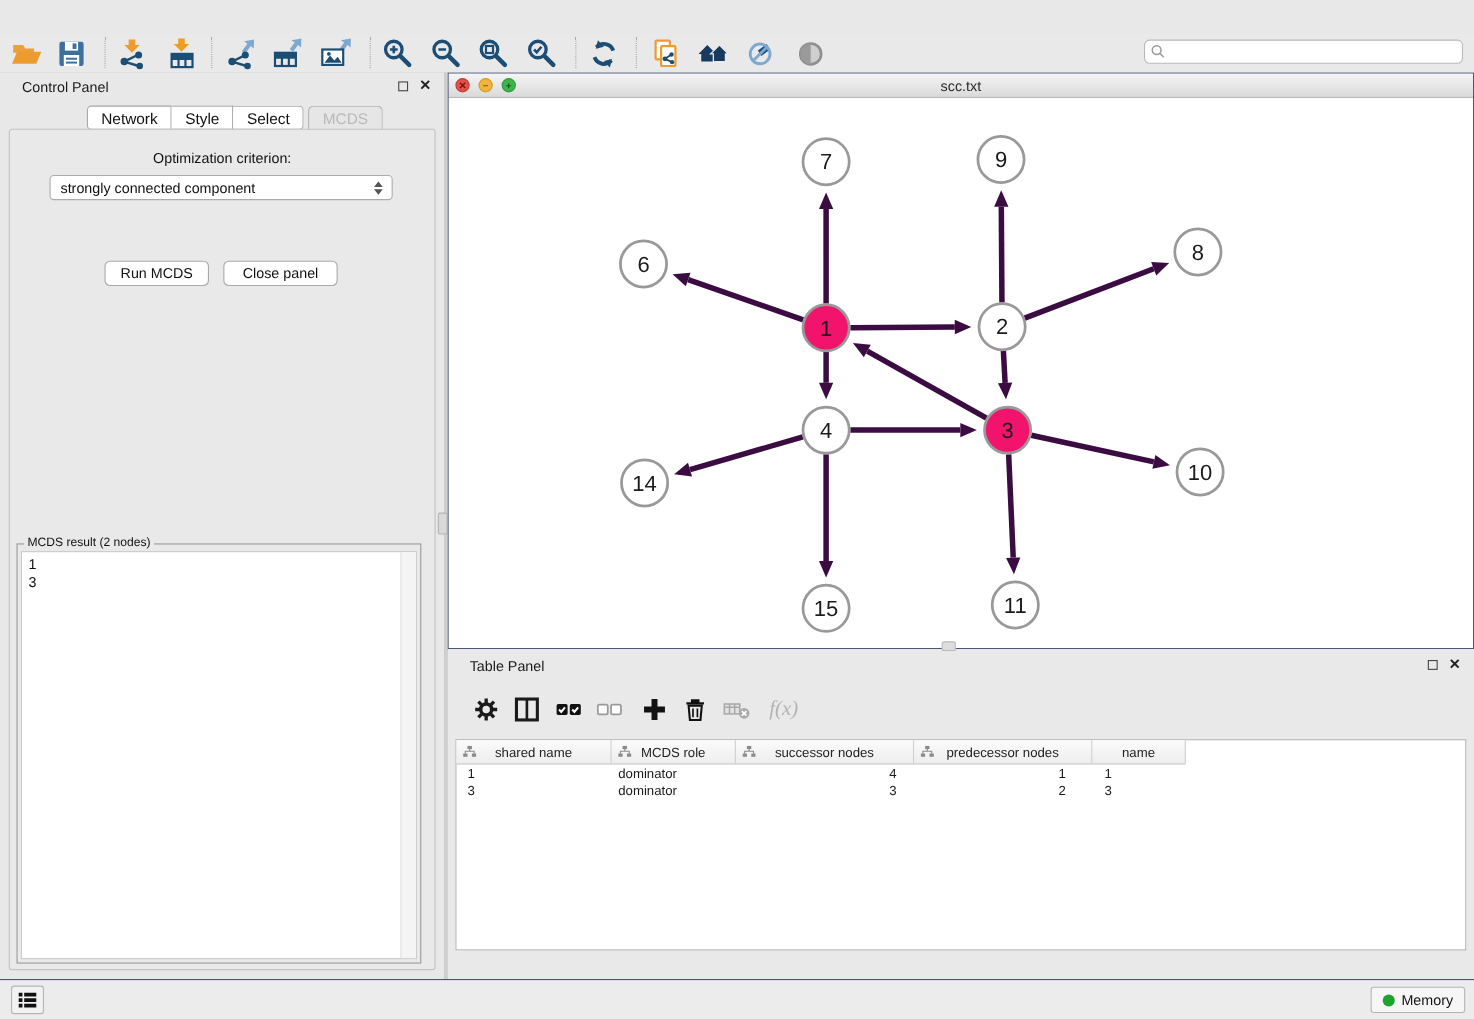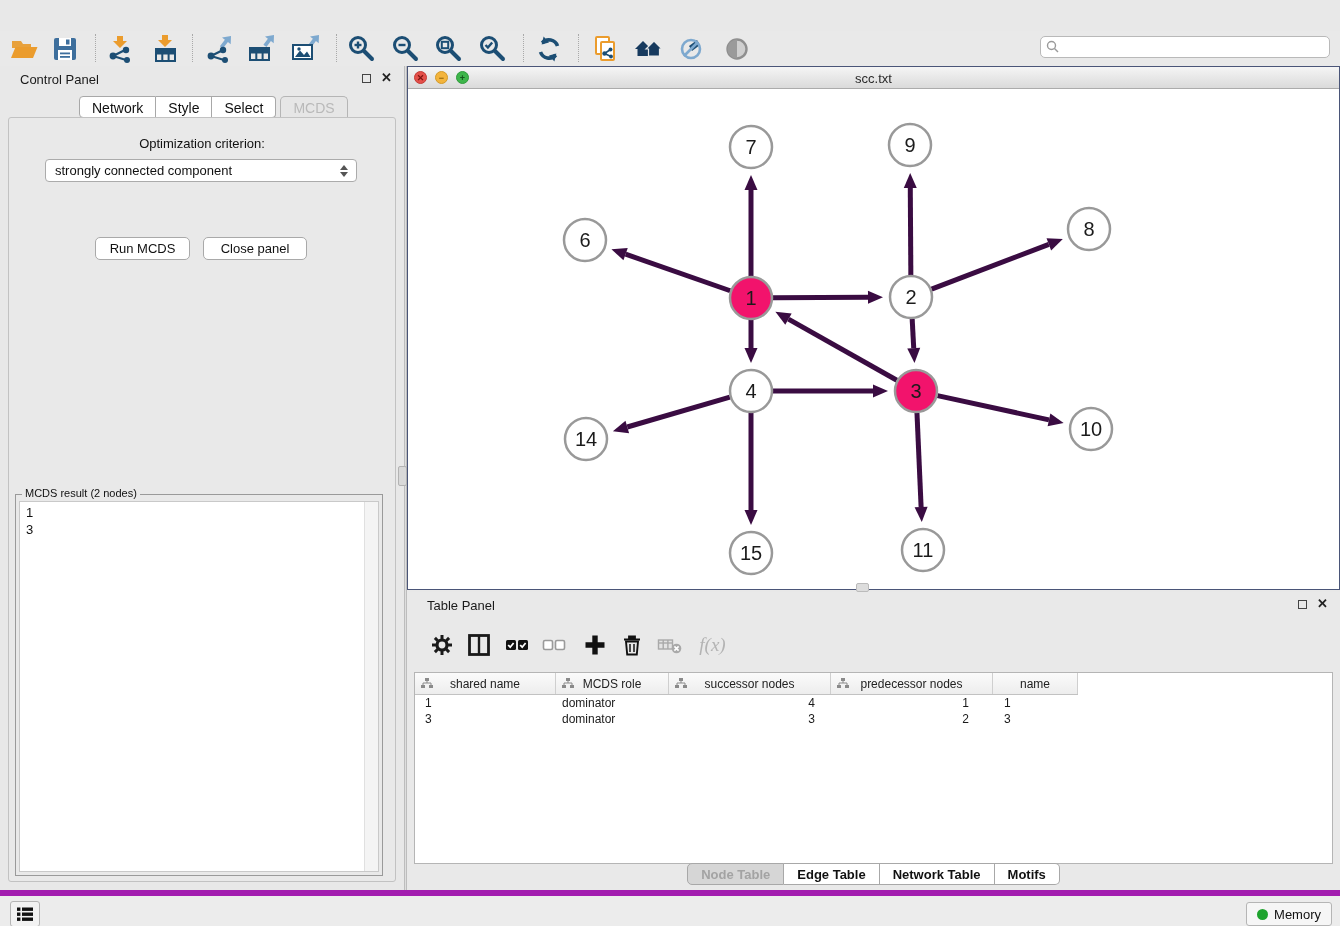--- a/index.html
+++ b/index.html
@@ -73,21 +73,21 @@
   .tbody{position:absolute;left:0;top:22px;right:0;}
   .tr{display:flex;height:16px;align-items:center;}
   .td{font-size:12px;color:#1a1a1a;box-sizing:border-box;overflow:hidden;white-space:nowrap;}
   .tp-tabs{position:absolute;left:0;top:271px;width:100%;display:flex;justify-content:center;}
   .tp-tab{height:22px;line-height:22px;padding:0 13px;font-size:13px;font-weight:bold;color:#111;background:#fff;border:1px solid #a8a8a8;border-left:none;box-sizing:border-box;}
   .tp-tab:first-child{border-left:1px solid #a8a8a8;border-radius:5px 0 0 5px;}
   .tp-tab:last-child{border-radius:0 5px 5px 0;}
   .tp-tab.active{background:#d6d6d6;color:#a3a3a3;}
 
   
-  .statusbar{left:0;top:890px;width:1340px;height:36px;background:#ececec;border-top:6px solid #a21caf;box-sizing:border-box;}
+  .statusbar{left:0;top:890px;width:1340px;height:36px;background:#ececec;border-top:1px solid #a21caf;box-sizing:border-box;}
   .list-btn{position:absolute;left:10px;top:5px;width:30px;height:26px;background:#f2f2f2;border:1px solid #b5b5b5;border-radius:3px;display:flex;align-items:center;justify-content:center;box-sizing:border-box;}
   .mem-btn{position:absolute;right:8px;top:6px;height:24px;padding:0 10px;background:#f6f6f6;border:1px solid #b5b5b5;border-radius:3px;display:flex;align-items:center;gap:6px;font-size:13px;color:#111;box-sizing:border-box;}
   .mem-dot{width:11px;height:11px;border-radius:50%;background:#1ea32e;}
 </style>
 </head>
 <body>
 
 <div id="app">
 
 
@@ -494,26 +494,20 @@
           </div>
           <div class="tr">
             <div class="td" style="width: 141px; text-align: left; padding-left: 10px;">3</div>
             <div class="td" style="width: 113px; text-align: left; padding-left: 6px;">dominator</div>
             <div class="td" style="width: 162px; text-align: right; padding-right: 16px;">3</div>
             <div class="td" style="width: 162px; text-align: right; padding-right: 24px;">2</div>
             <div class="td" style="width: 85px; text-align: left; padding-left: 11px;">3</div>
           </div>
         </div>
     </div>
-    <div class="tp-tabs">
-        <div class="tp-tab active">Node Table</div>
-        <div class="tp-tab">Edge Table</div>
-        <div class="tp-tab">Network Table</div>
-        <div class="tp-tab">Motifs</div>
-      </div>
   </div>
 
   <div class="statusbar abs">
     <div class="list-btn">
       <svg width="20" height="20" viewBox="0 0 20 20">
           <g fill="#111">
             <rect x="2" y="3.5" width="3.4" height="3.4"></rect>
             <rect x="7" y="3.5" width="11" height="3.4"></rect>
             <rect x="2" y="8.5" width="3.4" height="3.4"></rect>
             <rect x="7" y="8.5" width="11" height="3.4"></rect>

